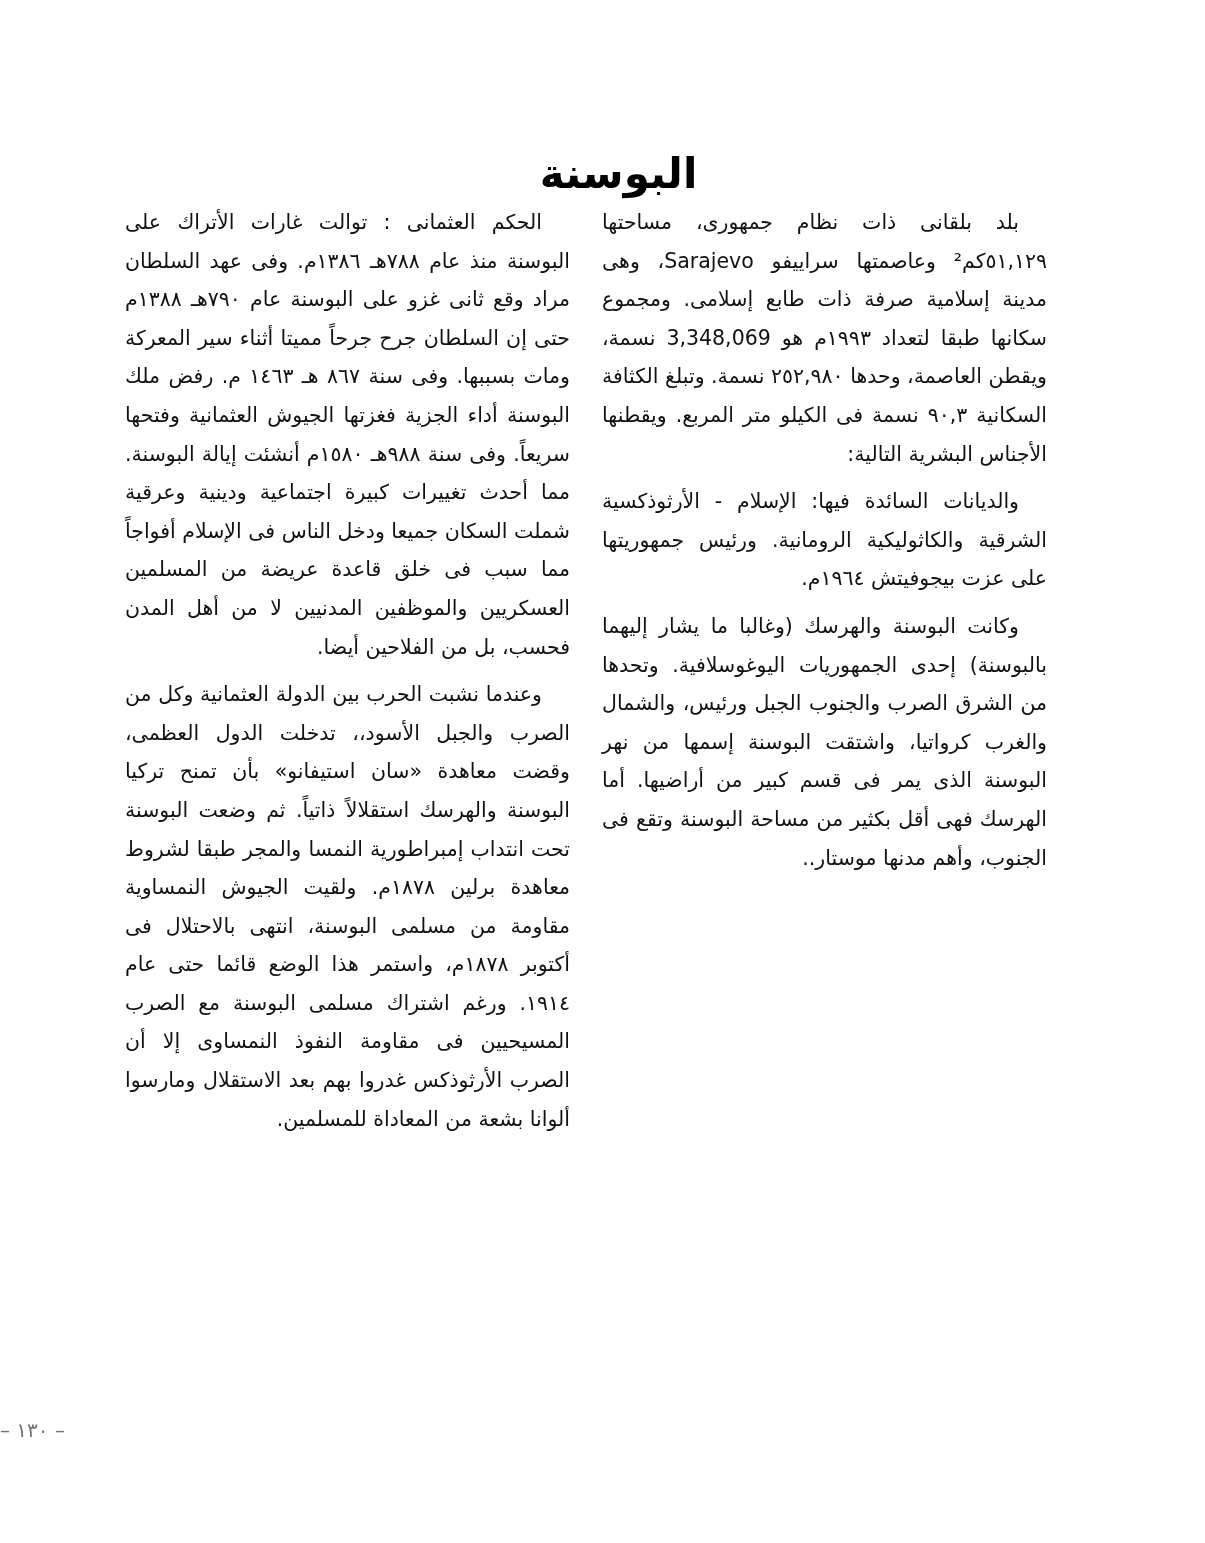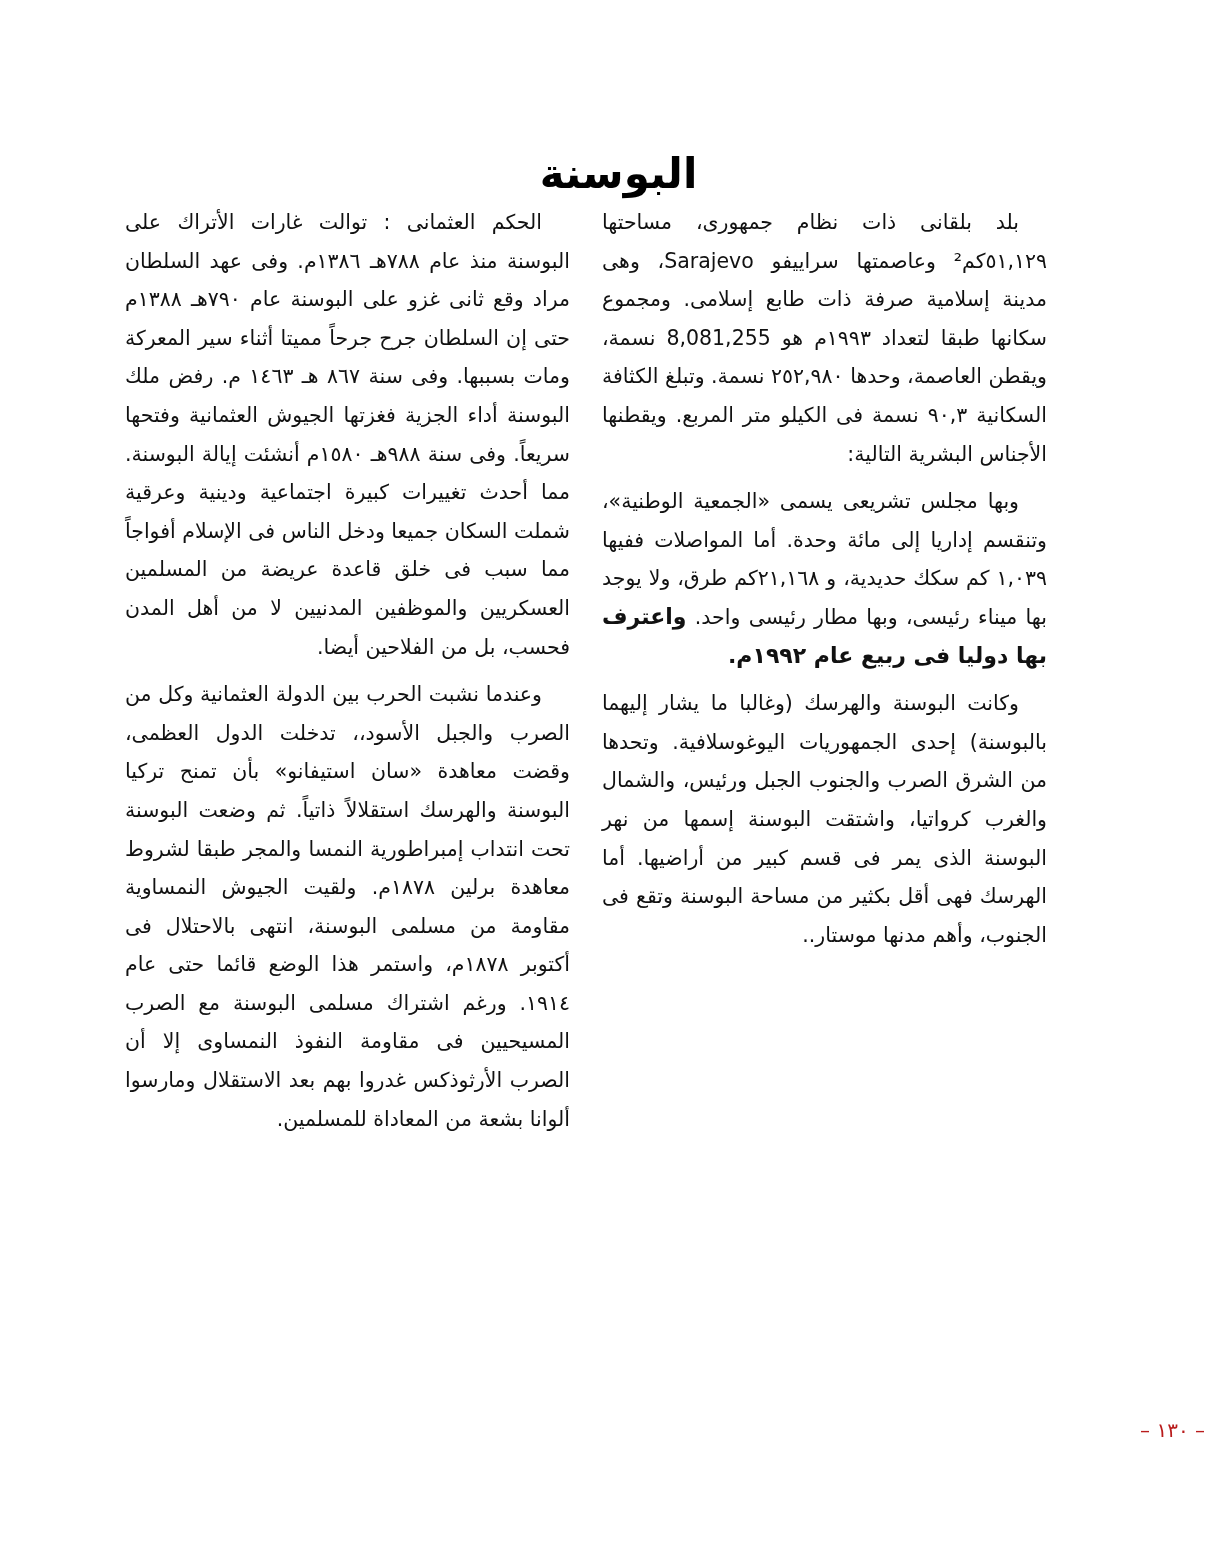--- a/index.html
+++ b/index.html
@@ -41,36 +41,34 @@
     .para {
       margin: 0 0 9px 0;
       text-indent: 28px;
     }
     .bold { font-weight: bold; font-size: 22px; }
     .page-number {
       position: absolute;
       top: 1418px;
       left: 0;
       width: 1205px;
-      text-align: right;
+      text-align: left;
       font-size: 20px;
       direction: rtl;
-      color: #b91c1c;
+      color: #737373;
     }
   </style>
 </head>
 <body>
 
 <h1 class="page-title">البوسنة</h1>
 
 <div class="column col-right">
-  <p class="para">بلد بلقانى ذات نظام جمهورى، مساحتها ٥١,١٢٩كم² وعاصمتها سراييفو Sarajevo، وهى مدينة إسلامية صرفة ذات طابع إسلامى. ومجموع سكانها طبقا لتعداد ١٩٩٣م هو 8,081,255 نسمة، ويقطن العاصمة، وحدها ٢٥٢,٩٨٠ نسمة. وتبلغ الكثافة السكانية ٩٠,٣ نسمة فى الكيلو متر المربع. ويقطنها الأجناس البشرية التالية:</p>
-  <p class="para">
-    <span>وبها مجلس تشريعى يسمى «الجمعية الوطنية»، وتنقسم إداريا إلى مائة وحدة. أما المواصلات ففيها ١,٠٣٩ كم سكك حديدية، و ٢١,١٦٨كم طرق، ولا يوجد بها ميناء رئيسى، وبها مطار رئيسى واحد. </span><span class="bold">واعترف بها دوليا فى ربيع عام ١٩٩٢م.</span>
-  </p>
+  <p class="para">بلد بلقانى ذات نظام جمهورى، مساحتها ٥١,١٢٩كم² وعاصمتها سراييفو Sarajevo، وهى مدينة إسلامية صرفة ذات طابع إسلامى. ومجموع سكانها طبقا لتعداد ١٩٩٣م هو 3,348,069 نسمة، ويقطن العاصمة، وحدها ٢٥٢,٩٨٠ نسمة. وتبلغ الكثافة السكانية ٩٠,٣ نسمة فى الكيلو متر المربع. ويقطنها الأجناس البشرية التالية:</p>
+  <p class="para">والديانات السائدة فيها: الإسلام - الأرثوذكسية الشرقية والكاثوليكية الرومانية. ورئيس جمهوريتها على عزت بيجوفيتش ١٩٦٤م.</p>
   <p class="para">وكانت البوسنة والهرسك (وغالبا ما يشار إليهما بالبوسنة) إحدى الجمهوريات اليوغوسلافية. وتحدها من الشرق الصرب والجنوب الجبل ورئيس، والشمال والغرب كرواتيا، واشتقت البوسنة إسمها من نهر البوسنة الذى يمر فى قسم كبير من أراضيها. أما الهرسك فهى أقل بكثير من مساحة البوسنة وتقع فى الجنوب، وأهم مدنها موستار..</p>
 </div>
 
 <div class="column col-left">
   <p class="para">الحكم العثمانى : توالت غارات الأتراك على البوسنة منذ عام ٧٨٨هـ ١٣٨٦م. وفى عهد السلطان مراد وقع ثانى غزو على البوسنة عام ٧٩٠هـ ١٣٨٨م حتى إن السلطان جرح جرحاً مميتا أثناء سير المعركة ومات بسببها. وفى سنة ٨٦٧ هـ ١٤٦٣ م. رفض ملك البوسنة أداء الجزية فغزتها الجيوش العثمانية وفتحها سريعاً. وفى سنة ٩٨٨هـ ١٥٨٠م أنشئت إيالة البوسنة. مما أحدث تغييرات كبيرة اجتماعية ودينية وعرقية شملت السكان جميعا ودخل الناس فى الإسلام أفواجاً مما سبب فى خلق قاعدة عريضة من المسلمين العسكريين والموظفين المدنيين لا من أهل المدن فحسب، بل من الفلاحين أيضا.</p>
   <p class="para">وعندما نشبت الحرب بين الدولة العثمانية وكل من الصرب والجبل الأسود،، تدخلت الدول العظمى، وقضت معاهدة «سان استيفانو» بأن تمنح تركيا البوسنة والهرسك استقلالاً ذاتياً. ثم وضعت البوسنة تحت انتداب إمبراطورية النمسا والمجر طبقا لشروط معاهدة برلين ١٨٧٨م. ولقيت الجيوش النمساوية مقاومة من مسلمى البوسنة، انتهى بالاحتلال فى أكتوبر ١٨٧٨م، واستمر هذا الوضع قائما حتى عام ١٩١٤. ورغم اشتراك مسلمى البوسنة مع الصرب المسيحيين فى مقاومة النفوذ النمساوى إلا أن الصرب الأرثوذكس غدروا بهم بعد الاستقلال ومارسوا ألوانا بشعة من المعاداة للمسلمين.</p>
 </div>
 
 <div class="page-number">– ١٣٠ –</div>
 

